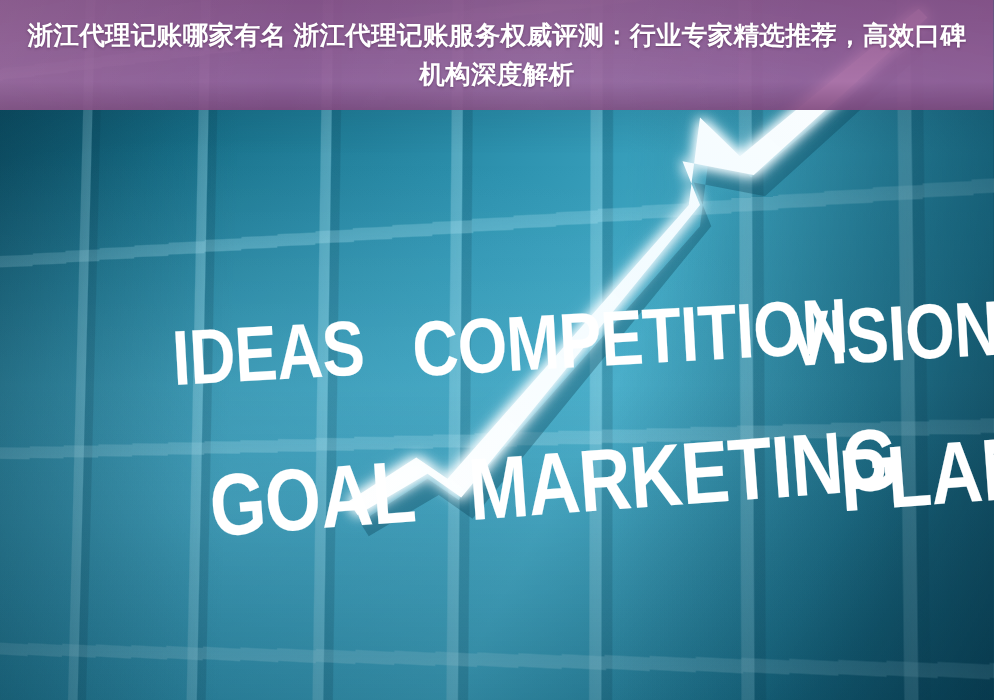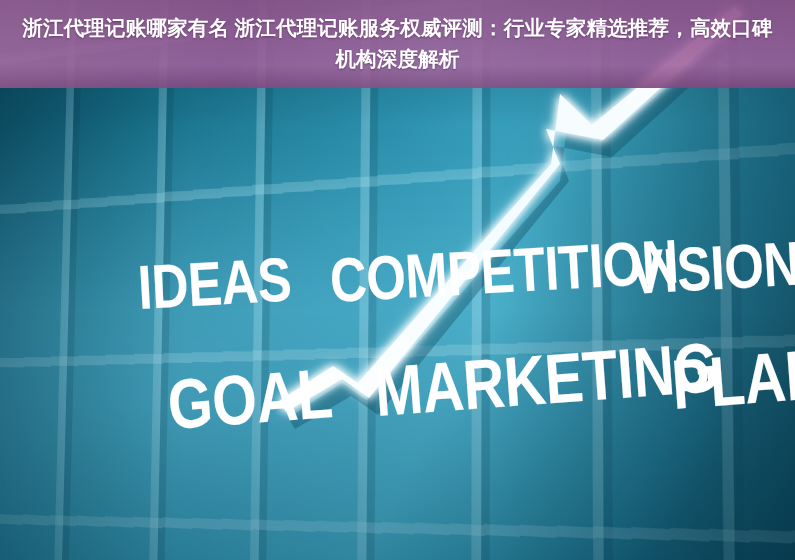--- a/index.html
+++ b/index.html
@@ -106,21 +106,21 @@
   }
   .banner-sheen {
     position:absolute; inset:0;
     background:linear-gradient(104deg, rgba(255,255,255,0.07) 0%, rgba(255,255,255,0.0) 30%, rgba(255,255,255,0.06) 55%, rgba(255,255,255,0.0) 80%);
     pointer-events:none;
   }
   .banner-title {
     position:relative;
     z-index:2;
     color:#ffffff;
-    font-family:Liberation Serif, serif;
+    font-family:Liberation Sans, sans-serif;
     font-weight:bold;
     font-size:20.5px;
     line-height:31px;
     text-align:center;
     width:760px;
     letter-spacing:0.2px;
     text-shadow:0 1px 2px rgba(60,20,58,0.45);
   }
 </style>
 </head>

